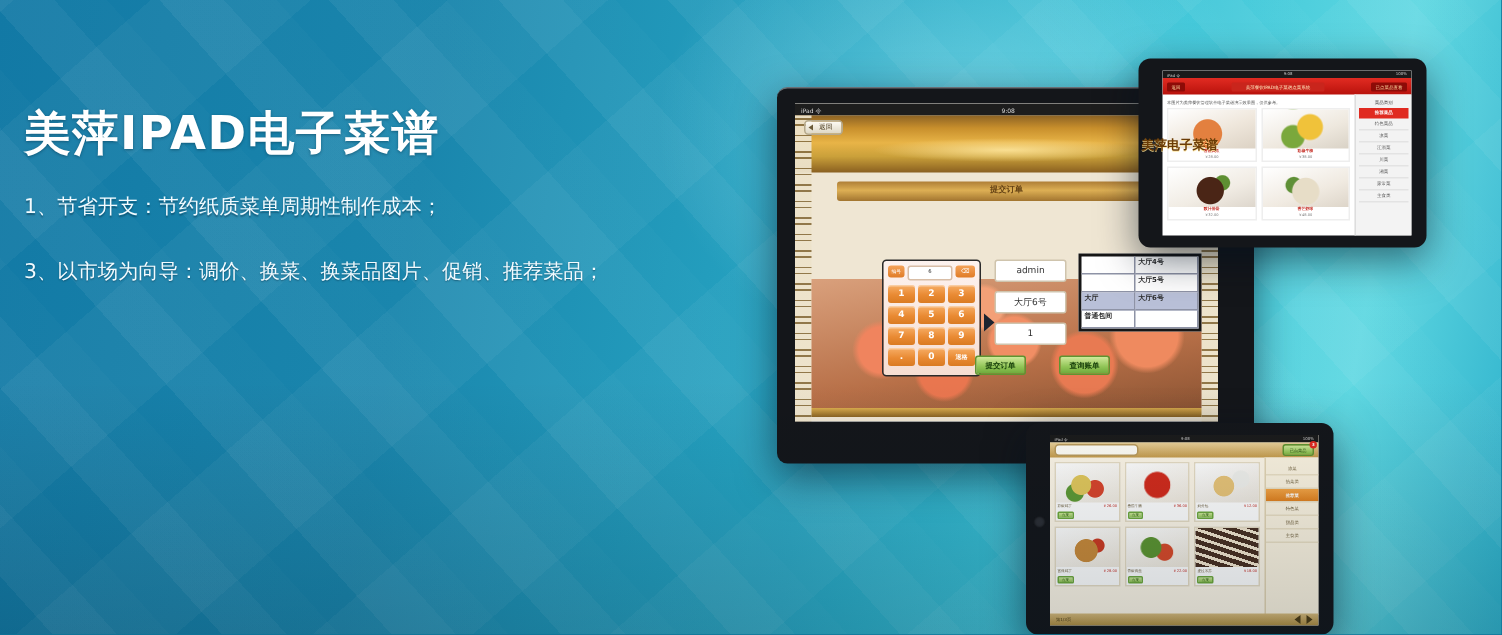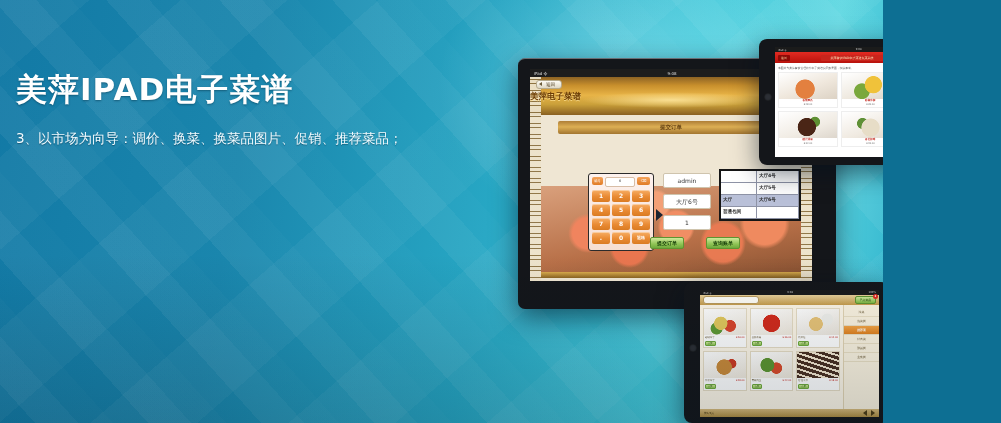--- a/index.html
+++ b/index.html
@@ -1,17 +1,17 @@
 <!DOCTYPE html>
 <html><head>
 <meta charset="utf-8">
 <style>
   html,body{margin:0;padding:0;background:#0d6f93;}
   body{font-family:"DejaVu Sans","Liberation Sans",sans-serif;}
-  #stage{position:relative;width:883px;height:423px;overflow:hidden;
+  #stage{position:relative;width:1001px;height:423px;overflow:hidden;
     background:linear-gradient(100deg,#1279a5 0%,#1a86ad 28%,#27a7c4 55%,#3fc6d8 74%,#5fd8e2 88%,#2fb2cc 100%);}
   
   .bands{position:absolute;inset:0;
     background:repeating-linear-gradient(48deg,
       rgba(255,255,255,0.00) 0px,
       rgba(255,255,255,0.00) 26px,
       rgba(255,255,255,0.055) 26px,
       rgba(255,255,255,0.055) 58px,
       rgba(255,255,255,0.015) 58px,
       rgba(255,255,255,0.015) 84px);
@@ -45,21 +45,21 @@
   #main-tablet{left:518px;top:58px;width:318px;height:250px;border-radius:7px;
     border-top:1px solid #6a6e74;}
   #main-tablet .screen{left:12px;top:10px;right:24px;bottom:28px;}
   #main-screen{position:absolute;inset:0;background:#efe6d3;}
   .ios-bar{position:absolute;left:0;top:0;right:0;height:8px;background:#1d1d1d;color:#ddd;
     font-size:4px;display:flex;align-items:center;justify-content:space-between;padding:0 4px;box-sizing:border-box;}
   .gold-head{position:absolute;left:0;top:8px;right:0;height:38px;
     background:linear-gradient(180deg,#8d6324 0%,#c88f2c 22%,#e8b447 48%,#caa03a 72%,#8a6020 100%);}
   .gold-head:after{content:"";position:absolute;left:18%;top:40%;width:64%;height:42%;border-radius:50%;
     background:radial-gradient(ellipse at center,rgba(255,232,160,.85),rgba(255,220,130,0) 70%);}
-  .head-title{position:absolute;left:0;right:0;top:22px;text-align:left;font-size:8.5px;font-weight:bold;
+  .head-title{position:absolute;left:0;right:0;top:22px;text-align:right;font-size:8.5px;font-weight:bold;
     color:#6b3c06;text-shadow:0 1px 0 rgba(255,228,150,.8);z-index:3;}
   .back-btn{position:absolute;left:6px;top:11px;padding:1px 6px 1px 9px;border-radius:3px;font-size:4.5px;
     background:linear-gradient(180deg,#fdfbf4,#ded7c4);color:#4a3a1c;border:1px solid #b5a98c;z-index:4;}
   .back-btn:before{content:"";position:absolute;left:1.5px;top:50%;margin-top:-2.5px;width:0;height:0;
     border-top:2.5px solid transparent;border-bottom:2.5px solid transparent;border-right:3px solid #6a5a38;}
   .sub-bar{position:absolute;left:10%;top:52px;width:80%;height:13px;border-radius:2px;
     background:linear-gradient(180deg,#a9762a,#dcab4a 45%,#9c6c22);opacity:.92;}
   .sub-bar span{display:block;text-align:center;font-size:5.5px;color:#5a3505;line-height:13px;font-weight:bold;}
   .greek{position:absolute;top:8px;bottom:0;width:11px;
     background:repeating-linear-gradient(180deg,#ede3cb 0 2px,#8c7242 2px 3px,#ede3cb 3px 6px,#8c7242 6px 7px,#ede3cb 7px 11px);
@@ -163,20 +163,21 @@
 </head>
 <body>
 
 <div id="stage">
   <div class="bands"></div>
   <div class="bands2"></div>
   <div class="glow"></div>
 
   <div class="copy">
     <h1 class="headline">美萍IPAD电子菜谱</h1>
+    <p class="bullet">1、节省开支：节约纸质菜单周期性制作成本；</p>
     <p class="bullet">3、以市场为向导：调价、换菜、换菜品图片、促销、推荐菜品；</p>
   </div>
 
   <div class="tablet" id="main-tablet">
     <div class="screen">
       <div id="main-screen">
         <div class="ios-bar">
           <span>iPad 令</span>
           <span>9:08</span>
           <span>100%</span>

